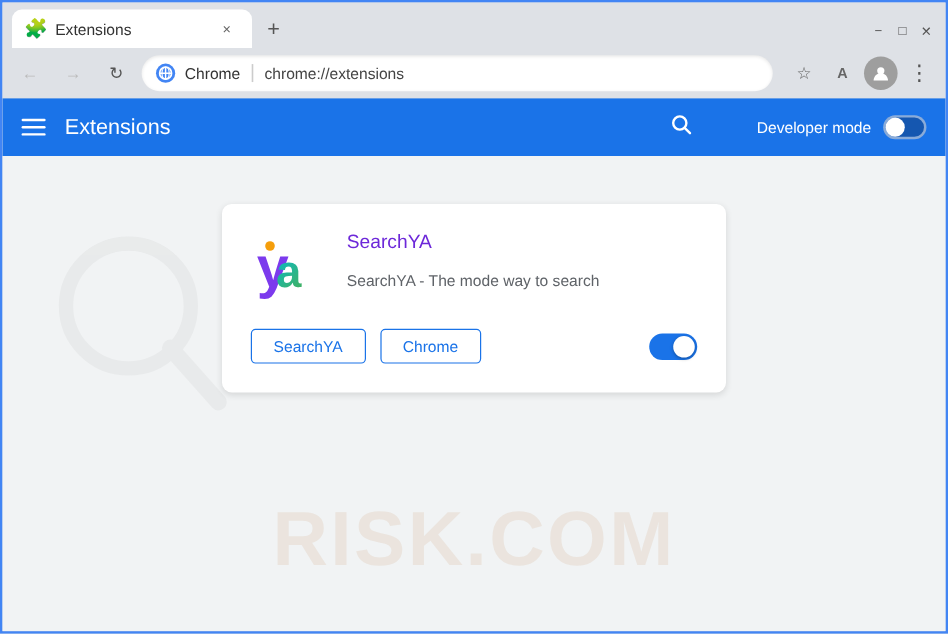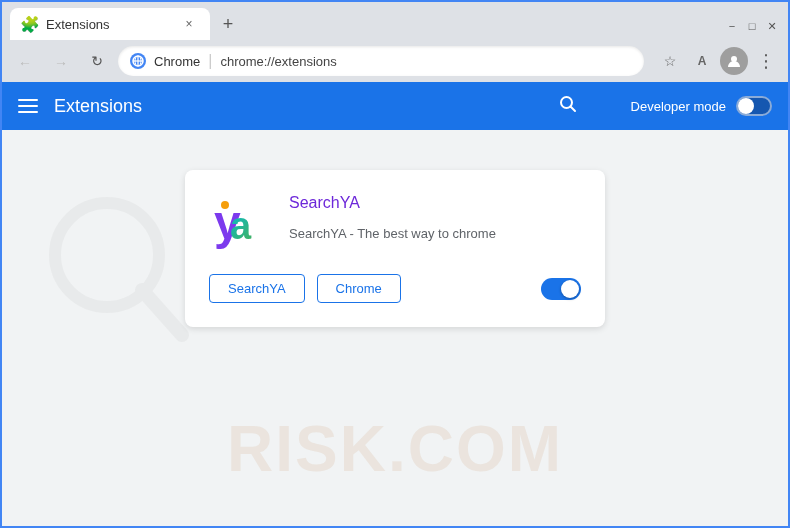--- a/index.html
+++ b/index.html
@@ -459,21 +459,21 @@
               <stop offset="0%" stop-color="#00bcd4"></stop>
               <stop offset="100%" stop-color="#4caf50"></stop>
             </linearGradient>
           </defs>
 
           <circle cx="13" cy="8" r="4" fill="#f59e0b"></circle>
         </svg>
       </div>
       <div class="ext-text">
         <div class="ext-name">SearchYA</div>
-        <div class="ext-desc">SearchYA - The best way to chrome</div>
+        <div class="ext-desc">SearchYA - The mode way to search</div>
       </div>
     </div>
     <div class="ext-actions">
       <button class="btn-details">SearchYA</button>
       <button class="btn-remove">Chrome</button>
       <div class="ext-toggle">
         <div class="ext-toggle-knob"></div>
       </div>
     </div>
   </div>

